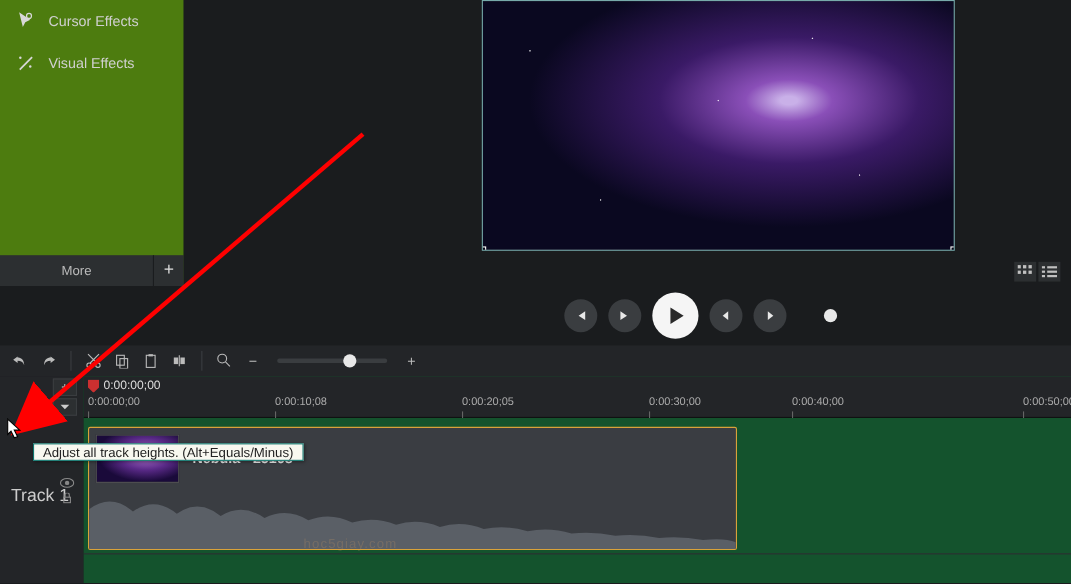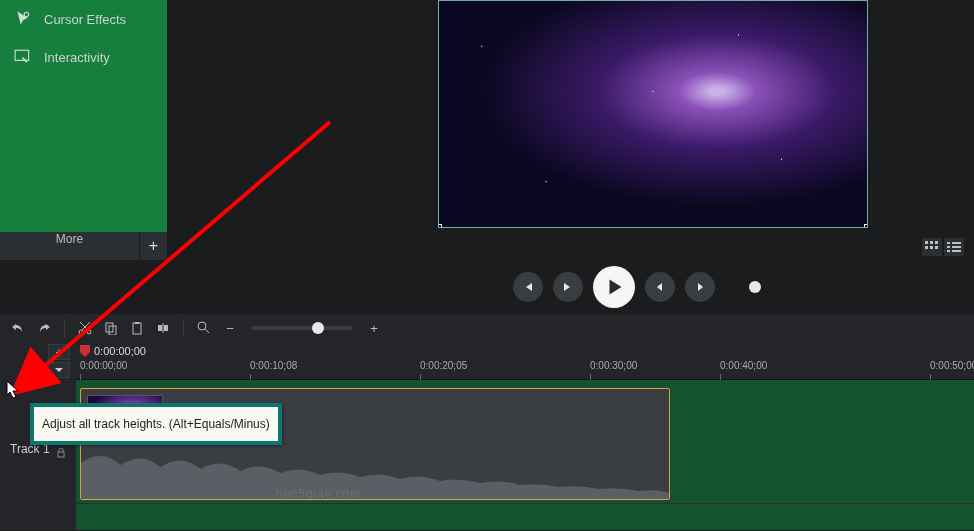--- a/index.html
+++ b/index.html
@@ -1,23 +1,23 @@
 <!DOCTYPE html>
 <html><head>
 <meta charset="utf-8">
 <style>
   * { margin:0; padding:0; box-sizing:border-box; font-family:"Segoe UI",Arial,sans-serif; }
   body { width:974px; height:531px; background:#1a1c1e; color:#d0d0d0; font-size:13px; overflow:hidden; position:relative; }
 
   .top { display:flex; height:260px; }
-  .sidebar { width:167px; background:#15803d; display:flex; flex-direction:column; }
+  .sidebar { width:167px; background:#4d7c0f; display:flex; flex-direction:column; }
   .side-item { display:flex; align-items:center; gap:12px; padding:10px 14px; cursor:pointer; }
   .side-item .ic { width:18px; height:18px; display:flex; align-items:center; justify-content:center; }
   .side-item .ic svg { fill:#d8d8d8; }
-  .side-more-row { margin-top:auto; display:flex; align-items:flex-start; background:#2c2f31; height:28px; }
+  .side-more-row { margin-top:auto; display:flex; align-items:center; background:#2c2f31; height:28px; }
   .side-more { flex:1; text-align:center; font-size:12px; color:#bbb; cursor:pointer; }
   .side-plus { width:28px; height:28px; display:flex; align-items:center; justify-content:center; border-left:1px solid #1a1c1e; cursor:pointer; color:#ddd; font-size:16px; }
 
   .mid-area { flex:1; background:#1a1c1e; position:relative; }
   .view-toggle { position:absolute; bottom:4px; right:10px; display:flex; gap:2px; }
   .vt-btn { width:20px; height:18px; background:#2c2f31; display:flex; align-items:center; justify-content:center; cursor:pointer; }
   .vt-btn svg { fill:#c0c0c0; }
 
   .preview { position:absolute; left:438px; top:0; width:430px; height:228px; border:1px solid #7aa; background:radial-gradient(ellipse at 65% 40%, #c9b0e8 2%, #8a4fb8 10%, #3a1a66 30%, #0a0820 60%), radial-gradient(ellipse at 30% 70%, #c92a4a 5%, #5a1238 25%, transparent 50%), #070714; overflow:hidden; }
   .stars::before, .stars::after { content:""; position:absolute; inset:0; background-image:radial-gradient(1px 1px at 10% 20%, #fff, transparent), radial-gradient(1px 1px at 50% 40%, #fff, transparent), radial-gradient(1px 1px at 80% 70%, #fff, transparent), radial-gradient(1px 1px at 25% 80%, #fff, transparent), radial-gradient(1px 1px at 70% 15%, #fff, transparent); opacity:.7; }
@@ -34,41 +34,41 @@
   .tb-btn { width:20px; height:20px; display:flex; align-items:center; justify-content:center; cursor:pointer; color:#bbb; }
   .tb-btn svg { fill:#bbb; }
   .tb-sep { width:1px; height:18px; background:#3a3d40; margin:0 4px; }
   .zoom-slider { width:100px; height:4px; background:#3a3d40; border-radius:2px; position:relative; margin:0 6px; }
   .zoom-thumb { position:absolute; width:12px; height:12px; border-radius:50%; background:#e8e8e8; top:-4px; }
 
   .timeline { display:flex; height:188px; }
   .tl-left { width:76px; background:#232528; position:relative; }
   .tl-ctrl { position:absolute; left:48px; top:2px; display:flex; flex-direction:column; gap:2px; }
   .tl-ctrl .cbtn { width:22px; height:16px; background:#2c2f31; border:1px solid #3a3d40; display:flex; align-items:center; justify-content:center; cursor:pointer; color:#ccc; font-size:11px; }
-  .track-label { position:absolute; left:10px; top:100px; font-size:12px; color:#ccc; }
+  .track-label { position:absolute; left:10px; top:100px; font-size:16px; color:#ccc; }
   .track-icons { position:absolute; left:54px; top:92px; display:flex; flex-direction:column; gap:4px; }
   .track-icons .ti { width:14px; height:10px; }
 
   .tl-right { flex:1; position:relative; background:#14532d; overflow:hidden; }
   .ruler-head { position:absolute; top:0; left:0; right:0; height:18px; background:#232528; }
   .playhead-time { position:absolute; left:4px; top:0; height:18px; display:flex; align-items:center; gap:4px; font-size:11px; color:#ddd; }
   .playhead-time .ph { width:10px; height:12px; background:#cc3030; clip-path:polygon(0 0,100% 0,100% 60%,50% 100%,0 60%); }
   .ruler { position:absolute; top:18px; left:0; right:0; height:20px; background:#232528; border-bottom:1px solid #0f1112; }
   .tick { position:absolute; top:0; font-size:10px; color:#aaa; }
   .tick::before { content:""; position:absolute; left:0; top:14px; width:1px; height:6px; background:#666; }
 
   .track-row { position:absolute; left:0; right:0; top:42px; height:120px; border-bottom:1px solid #2c2f31; }
   .clip { position:absolute; left:4px; top:4px; width:590px; height:112px; border:1px solid #d9a23a; background:#3a3d42; border-radius:2px; overflow:hidden; }
   .clip-thumb { position:absolute; left:6px; top:6px; width:76px; height:44px; border:1px solid #555; background:radial-gradient(ellipse at 60% 40%, #b87dd6, #5a2a88 40%, #1a0a3a 70%), #0a0820; }
   .clip-name { position:absolute; left:94px; top:20px; font-size:13px; font-weight:600; color:#eee; }
   .wave { position:absolute; left:0; right:0; bottom:0; height:56px; }
   .wave svg { width:100%; height:100%; }
   .watermark { position:absolute; bottom:2px; left:200px; font-size:12px; color:rgba(200,150,100,.25); letter-spacing:1px;margin-top:43px; }
 
-  .tooltip { position:absolute; left:30px; top:403px; background:#f8f8f0; color:#222; font-size:12px; padding:10px 8px; border:4px solid #0f766e; box-shadow:1px 1px 3px rgba(0,0,0,.4); z-index:50; }
+  .tooltip { position:absolute; left:30px; top:403px; background:#f8f8f0; color:#222; font-size:12px; padding:0 8px; border:1px solid #0f766e; box-shadow:1px 1px 3px rgba(0,0,0,.4); z-index:50; }
   .cursor-arrow { position:absolute; left:6px; top:380px; z-index:60; }
 
   .red-arrow { position:absolute; left:0; top:0; z-index:40; pointer-events:none; }
 </style>
 </head>
 <body>
 
 <div class="top">
   <div class="sidebar">
     <div class="side-item">
@@ -76,25 +76,26 @@
           <svg viewBox="0 0 16 16">
             <path d="M3 1l3 12 2-4 4-2z"></path>
             <circle cx="11" cy="4" r="2" fill="none" stroke="#d8d8d8"></circle>
           </svg>
         </span>
       <span>Cursor Effects</span>
     </div>
     <div class="side-item">
       <span class="ic">
           <svg viewBox="0 0 16 16">
-            <rect x="1" y="2" width="12" height="9" fill="none" stroke="#d8d8d8"></rect>
-            <path d="M8 8l4 4-1 1-4-4z"></path>
+            <path d="M3 13L13 3l1 1L4 14z"></path>
+            <circle cx="4" cy="4" r="1"></circle>
+            <circle cx="12" cy="11" r="1"></circle>
           </svg>
         </span>
-      <span>Interactivity</span>
+      <span>Visual Effects</span>
     </div>
     <div class="side-more-row">
       <div class="side-more">More</div>
       <div class="side-plus">+</div>
     </div>
   </div>
 
   <div class="mid-area">
     <div class="view-toggle">
       <div class="vt-btn">

